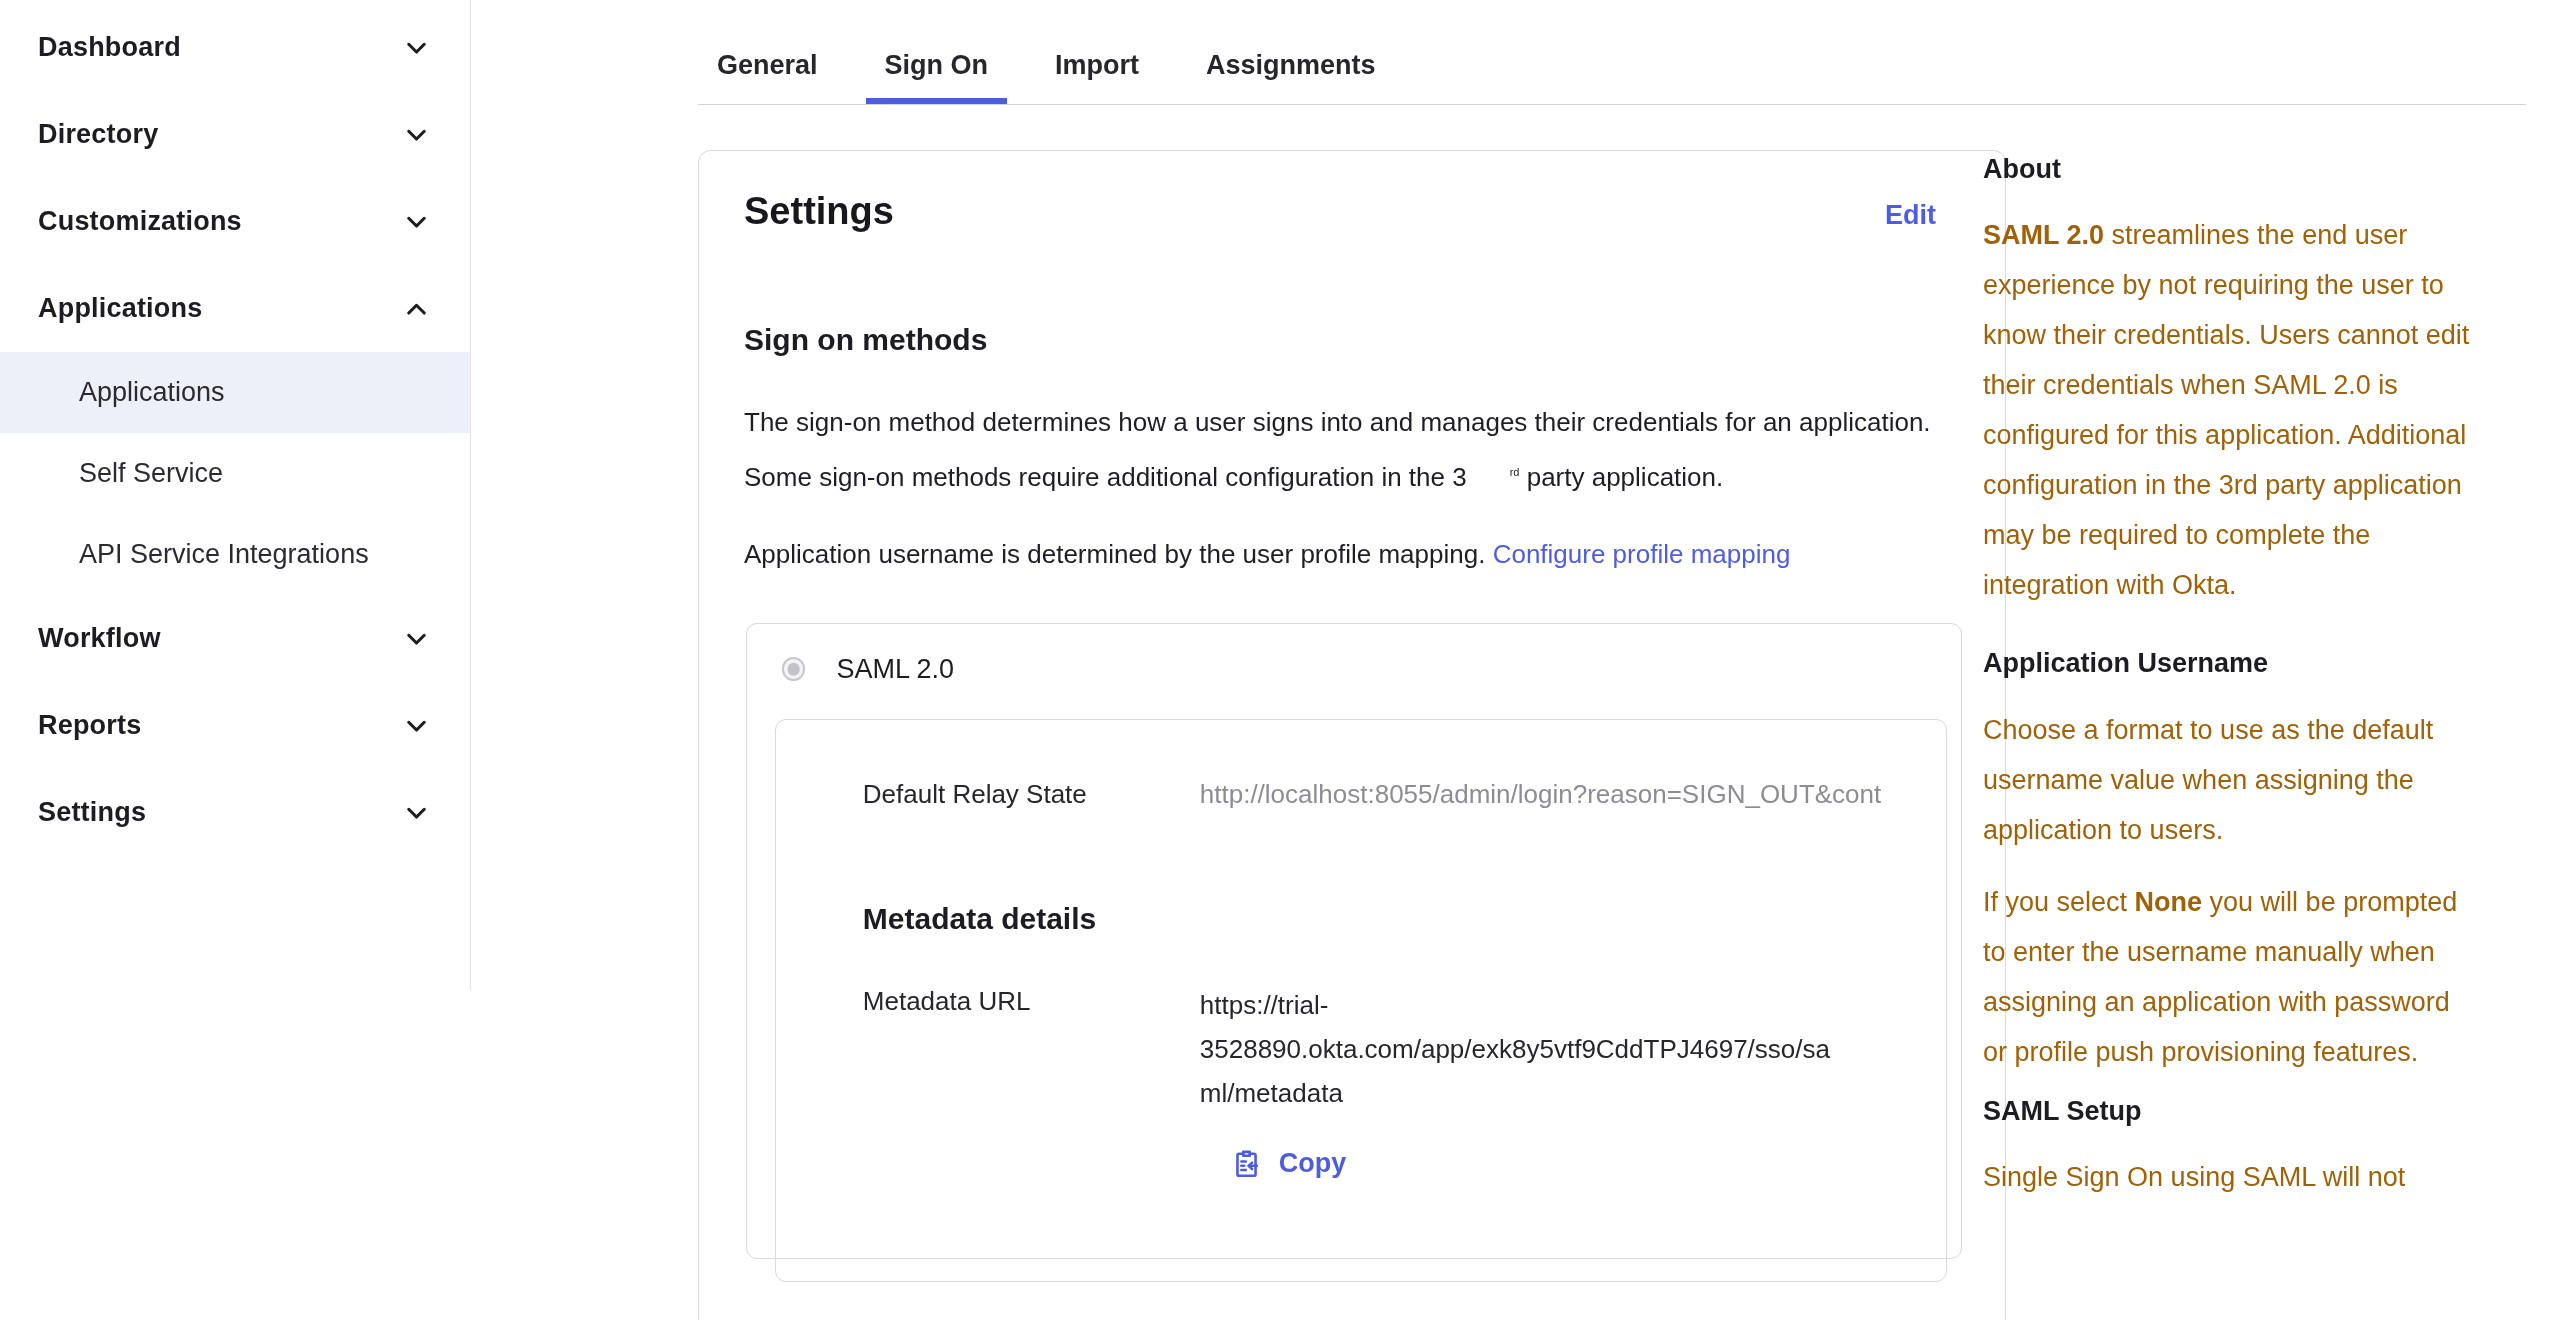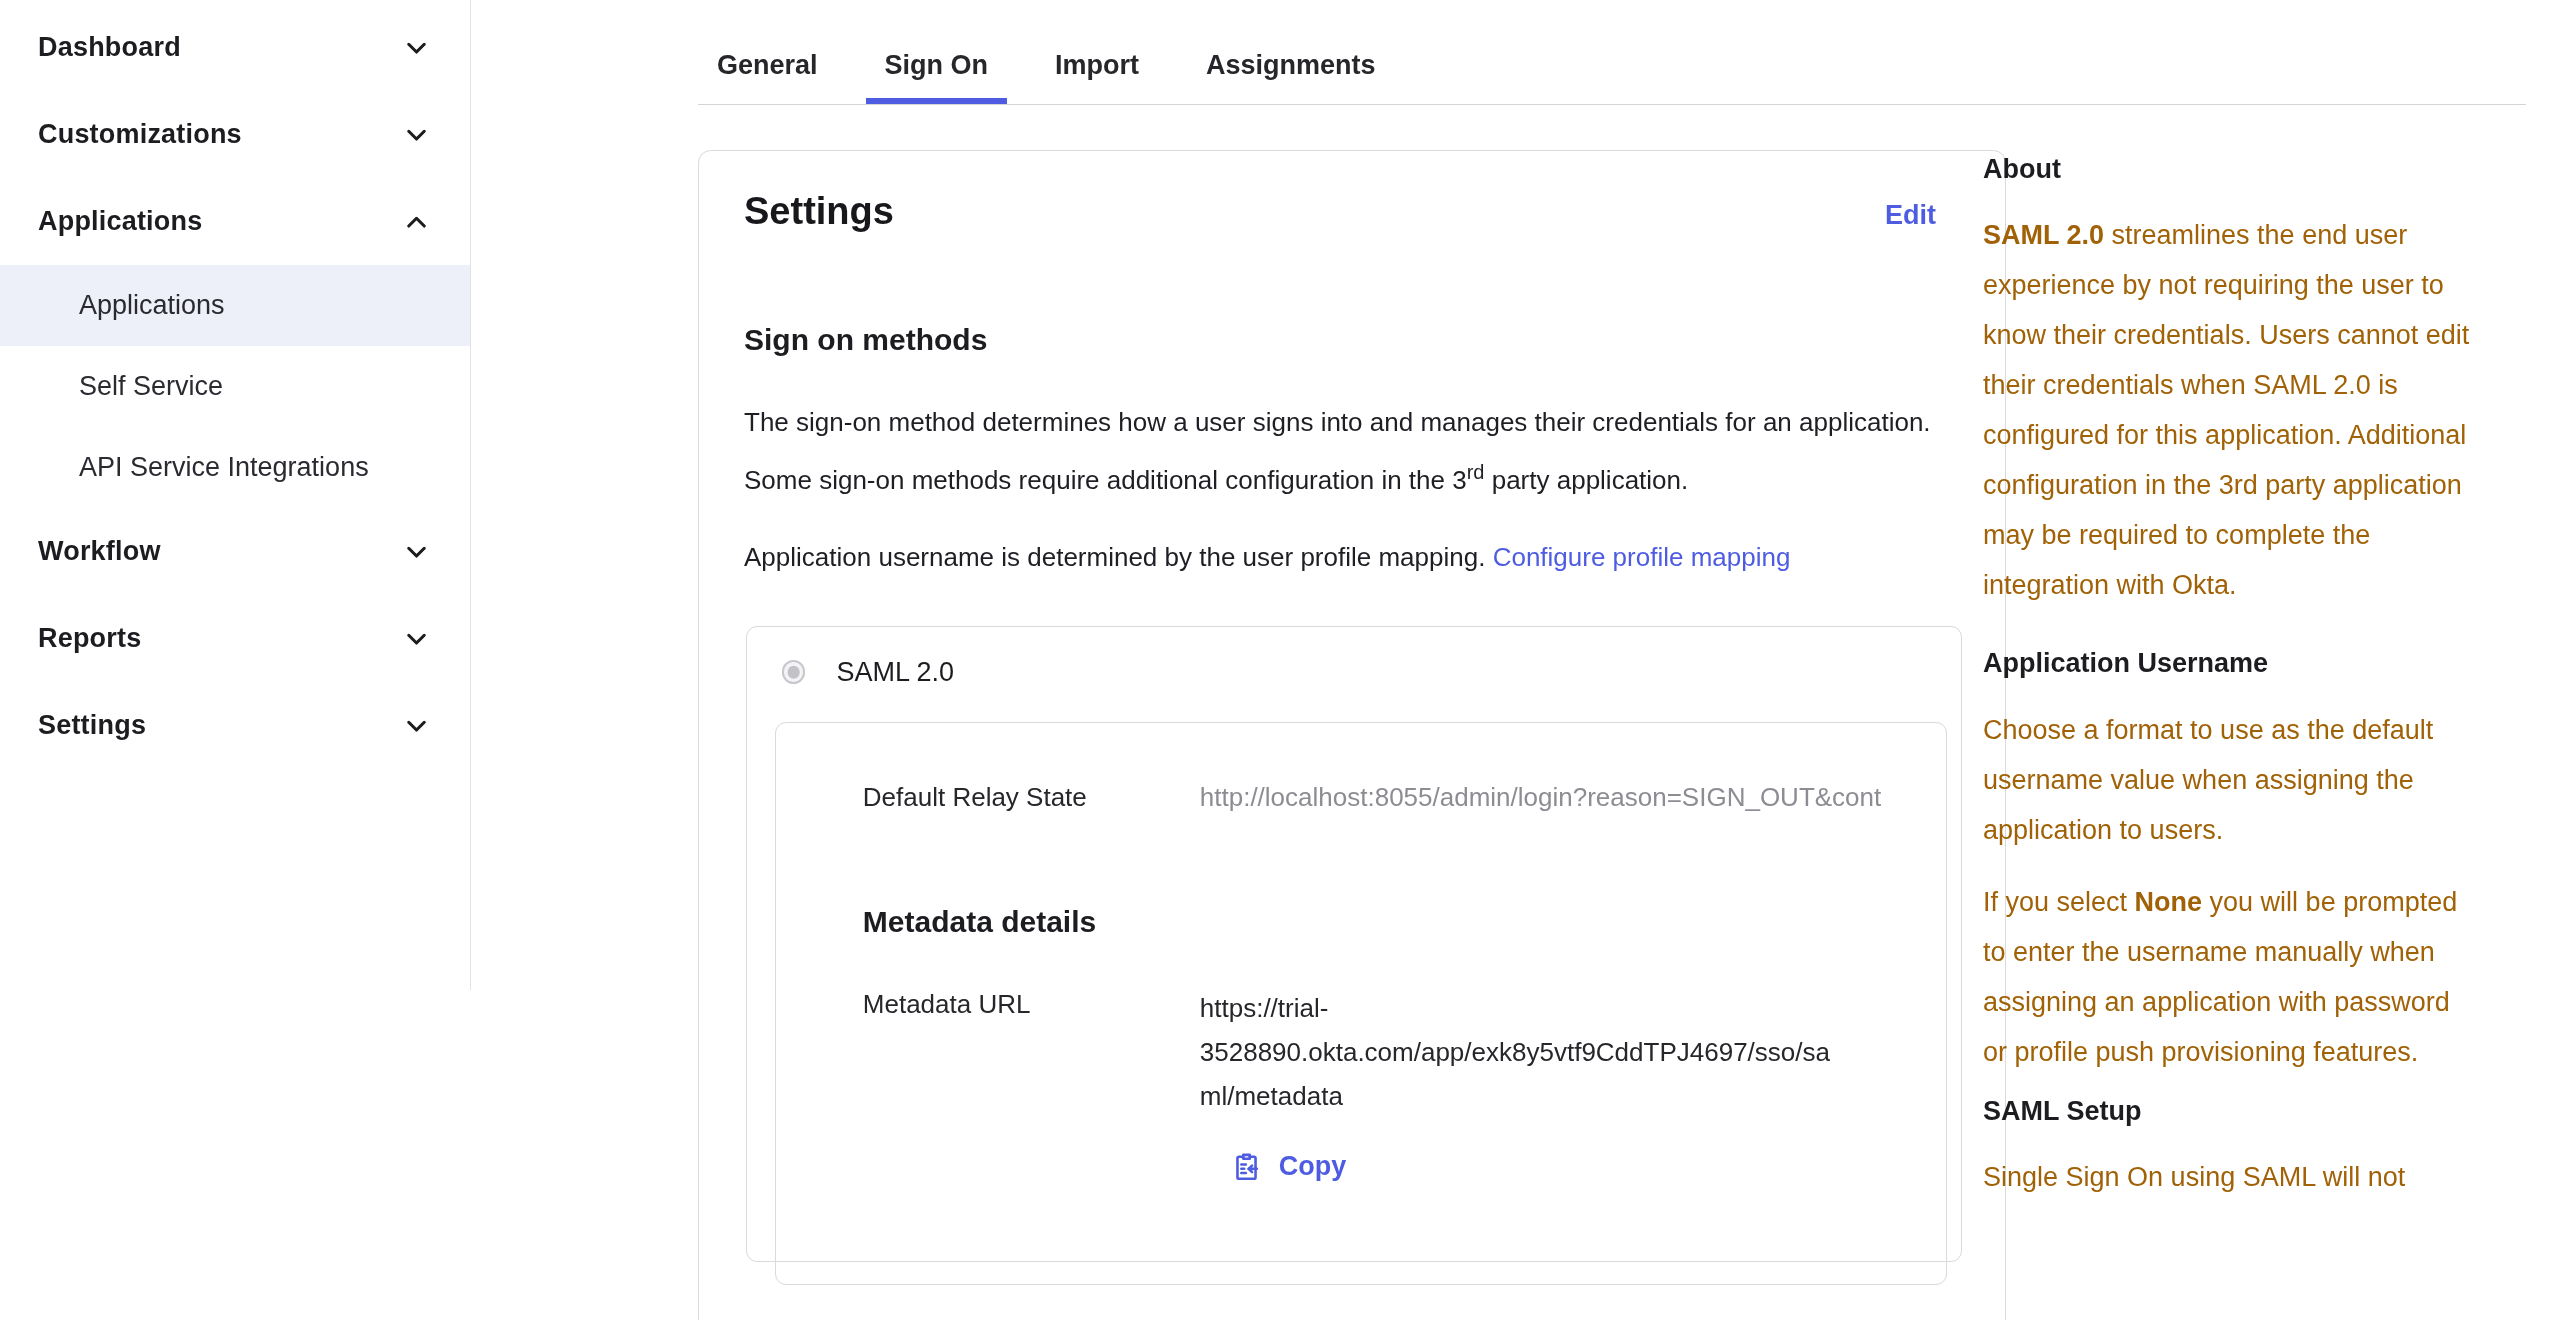--- a/index.html
+++ b/index.html
@@ -32,21 +32,21 @@
   .panel { position:absolute; left:698px; top:150px; width:1308px; height:1272px;
     border:1.8px solid #d9d9de; border-radius:12.7px; background:#fff;
     padding:38px 69px 0 45px; }
   .panel-header { display:flex; align-items:baseline; justify-content:space-between; }
   .panel-title { font-size:38px; font-weight:700; color:#17171c; line-height:45px; }
   .edit-link { font-size:27px; font-weight:700; color:#4e5ce1; cursor:pointer; }
   .section-heading { margin-top:87px; font-size:30px; font-weight:700; color:#1c1c21;
     line-height:38px; }
   .body-p { margin-top:38px; width:1226px; font-size:26px; line-height:50px; color:#1e1e24; }
   .body-p.second { margin-top:27px; }
-  .body-p sup { font-size:20px; }
+  .body-p sup { font-size:11px;margin-left:43px; }
   .inline-link { color:#4e5ce1; text-decoration:none; cursor:pointer; }
 
   
   .saml-box { margin-top:44px; margin-left:1.8px; width:1216px; height:636px;
     border:1.8px solid #d9d9de; border-radius:11px; }
   .radio-row { display:flex; align-items:center; gap:31px; padding:30px 0 29px 35px; }
   .radio { width:23.6px; height:23.6px; border-radius:50%; border:2.7px solid #c7c7cc;
     background:#f4f4f6; position:relative; flex:none; cursor:pointer; }
   .radio::after { content:""; position:absolute; left:50%; top:50%; width:12.7px; height:12.7px;
     border-radius:50%; background:#c2c2c8; transform:translate(-50%,-50%); }
@@ -84,20 +84,28 @@
   <aside class="sidebar">
     <div class="nav-item">
       <span class="lbl">Dashboard</span>
       <span class="chev">
           <svg viewBox="0 0 24 24" fill="none" stroke="#1c1c21" stroke-width="2.4" stroke-linecap="round" stroke-linejoin="round">
             <path d="M6 9.5l6 6 6-6"></path>
           </svg>
         </span>
     </div>
     <div class="nav-item">
+      <span class="lbl">Directory</span>
+      <span class="chev">
+          <svg viewBox="0 0 24 24" fill="none" stroke="#1c1c21" stroke-width="2.4" stroke-linecap="round" stroke-linejoin="round">
+            <path d="M6 9.5l6 6 6-6"></path>
+          </svg>
+        </span>
+    </div>
+    <div class="nav-item">
       <span class="lbl">Customizations</span>
       <span class="chev">
           <svg viewBox="0 0 24 24" fill="none" stroke="#1c1c21" stroke-width="2.4" stroke-linecap="round" stroke-linejoin="round">
             <path d="M6 9.5l6 6 6-6"></path>
           </svg>
         </span>
     </div>
     <div class="nav-item">
       <span class="lbl">Applications</span>
       <span class="chev">

